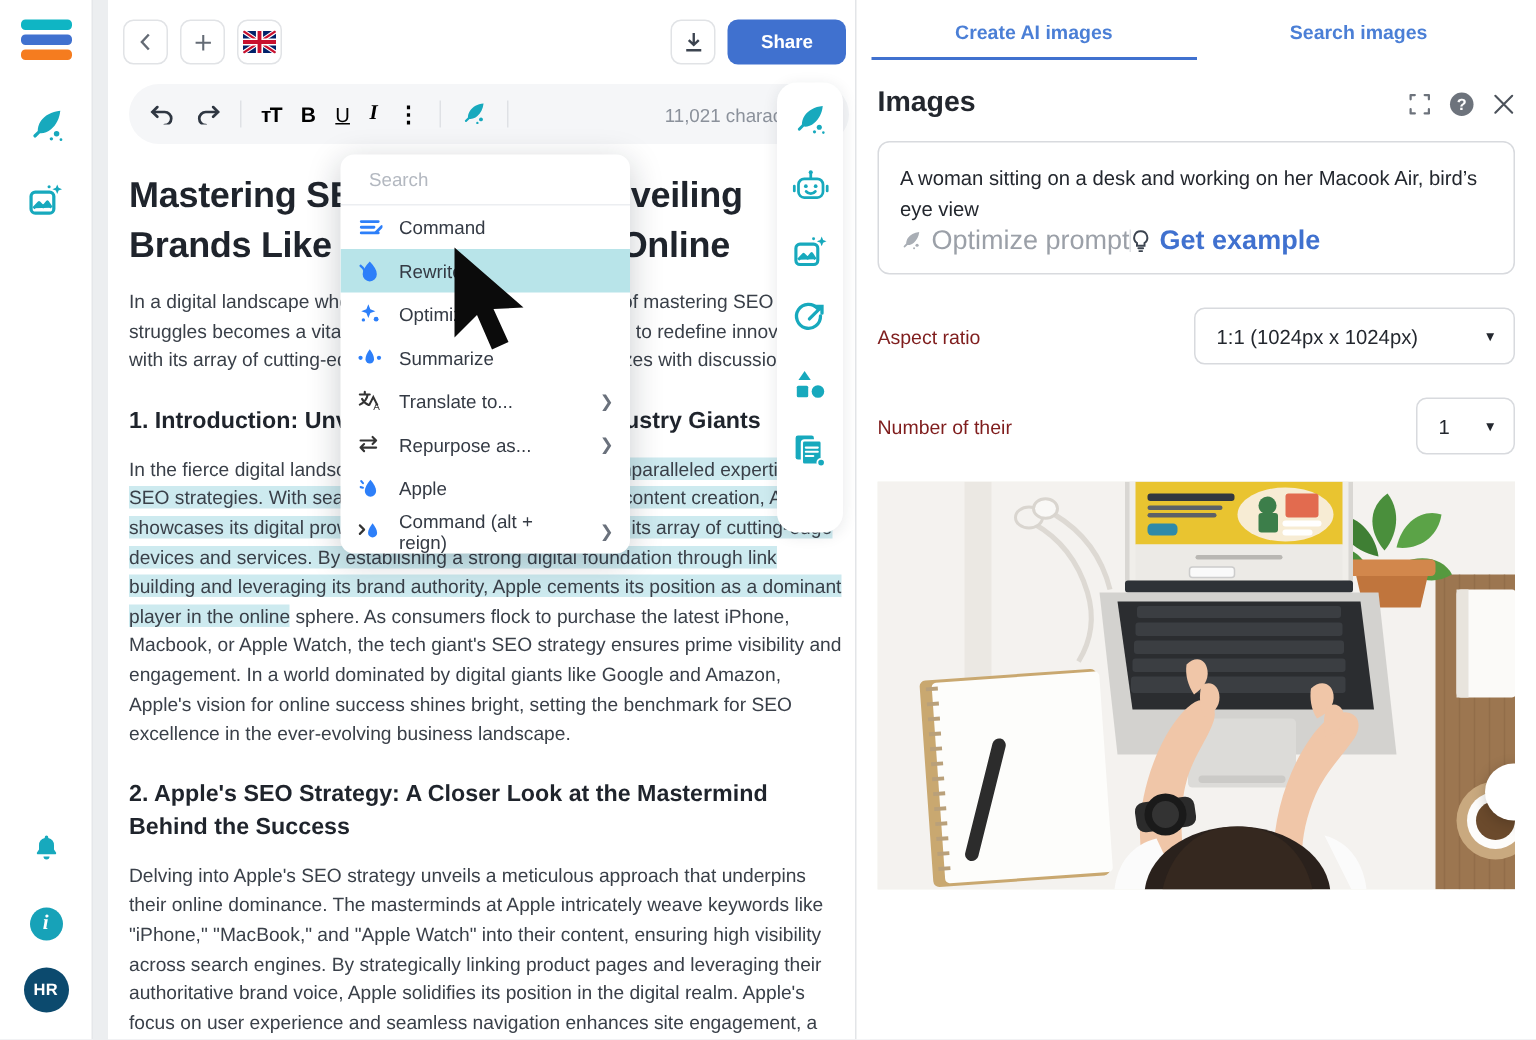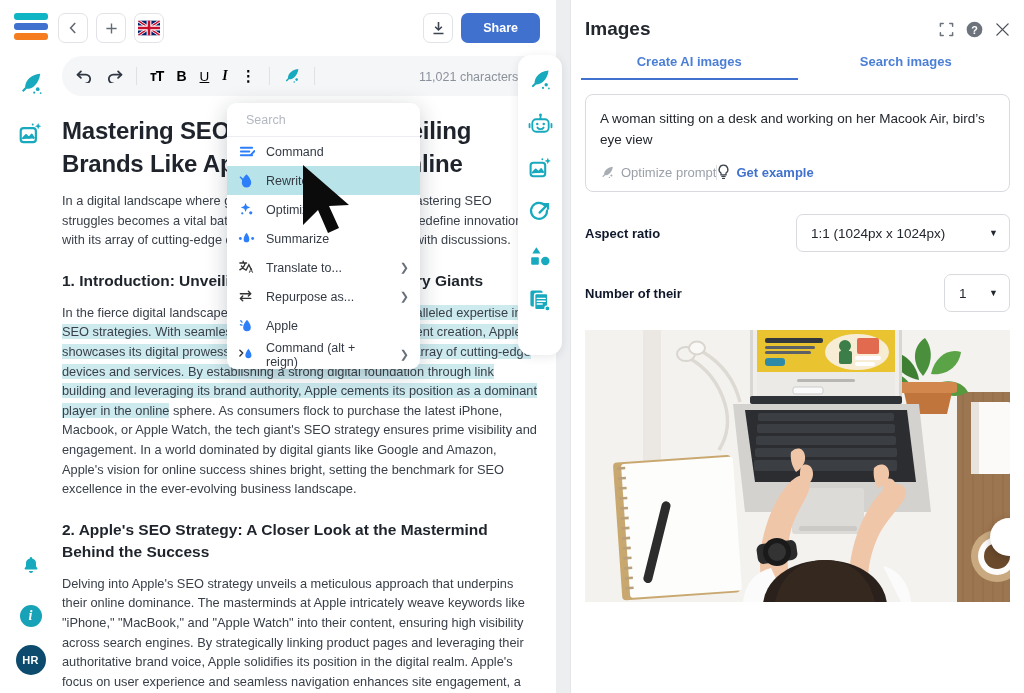--- a/index.html
+++ b/index.html
@@ -33,21 +33,21 @@
   }
   .info-circle {
     width: 22px; height: 22px; border-radius: 50%; background: #17a2b8;
     color: #fff; font-size: 14px; font-weight: bold; font-style: italic;
     font-family: "Liberation Serif", serif;
     display: flex; align-items: center; justify-content: center; margin-top: 22px; cursor: pointer;
   }
 
   
   #editor-pane {
-    position: absolute; left: 48px; top: 0; width: 508px; height: 693px;
+    position: absolute; left: 72px; top: 0; width: 508px; height: 693px;
     background: #fff; overflow: hidden;
   }
   #editor-topbar {
     height: 56px; display: flex; align-items: center; padding: 0 16px 0 10px;
   }
   .sq-btn {
     width: 30px; height: 30px; border: 1px solid #e1e3e6; border-radius: 7px;
     background: #fff; display: flex; align-items: center; justify-content: center;
     cursor: pointer; color: #646b75; font-size: 14px; margin-right: 8px;
   }
@@ -115,27 +115,27 @@
   .rp-hicon { margin-left: 12px; cursor: pointer; display: flex; align-items: center; }
   #rp-tabs { display: flex; margin-top: 14px; padding: 0 10px; }
   .rp-tab {
     flex: 1; text-align: center; padding-bottom: 9px; font-size: 13px; font-weight: bold;
     color: #4b7fd6; cursor: pointer; border-bottom: 2px solid transparent;
   }
   .rp-tab.sel { border-bottom-color: #4071cf; }
   #rp-body { padding: 14px 14px 16px 14px; }
   #prompt-box { border: 1px solid #d8dade; border-radius: 8px; padding: 13px 14px 11px 14px; }
   #prompt-text { font-size: 13.5px; line-height: 21px; color: #23272e; }
-  #prompt-actions { display: flex; align-items: center; margin-top: 14px; font-size: 13px; }
+  #prompt-actions { display: flex; align-items: center; font-size: 18px; }
   #optimize-prompt { color: #9ba0a8; display: flex; align-items: center; gap: 6px; cursor: pointer; }
   .vdiv { width: 1px; height: 15px; background: #dfe1e5; }
   #get-example { color: #4071cf; display: flex; align-items: center; gap: 6px; cursor: pointer; font-weight: bold; }
 
   .field-row { display: flex; align-items: center; margin-top: 22px; }
-  .field-label { font-size: 13px; font-weight: bold; color: #0f172a; }
+  .field-label { font-size: 13px; font-weight: normal; color: #7f1d1d; }
   .select-box {
     margin-left: auto; border: 1px solid #d8dade; border-radius: 7px; height: 38px;
     display: flex; align-items: center; gap: 12px; padding: 0 11px 0 14px;
     font-size: 13.5px; color: #23272e; cursor: pointer; background: #fff;
   }
   #generate-btn {
     margin: 24px 0 0 0; width: 100%; height: 38px; background: #4071cf; color: #fff;
     border: none; border-radius: 7px; font-size: 13.5px; font-weight: bold; cursor: pointer;
     font-family: "Liberation Sans", sans-serif;
   }
@@ -407,20 +407,25 @@
       <svg width="24" height="24" viewBox="0 0 24 24" fill="#17a9bd">
         <rect x="2.4" y="2.4" width="12.2" height="16" rx="1.6"></rect>
         <rect x="6.6" y="5.6" width="13.2" height="16.2" rx="1.7" fill="#17a9bd" stroke="#fff" stroke-width="1.5"></rect>
         <path d="M9.2 10.4h8M9.2 13.2h8M9.2 16h5" stroke="#fff" stroke-width="1.4" stroke-linecap="round"></path>
         <circle cx="19.4" cy="20.4" r="2.5" fill="#17a9bd" stroke="#fff" stroke-width="1.2"></circle>
       </svg>
     </div>
   </div>
 
   <div id="right-panel">
+    <div id="rp-tabs">
+      <div class="rp-tab sel">Create AI images</div>
+      <div class="rp-tab">Search images</div>
+    </div>
+
     <div id="rp-head">
       <div id="rp-title">Images</div>
       <div style="margin-left:auto; display:flex; align-items:center;">
         <span class="rp-hicon">
           <svg width="15" height="15" viewBox="0 0 16 16" stroke="#6d737c" stroke-width="1.6" fill="none" stroke-linecap="round">
             <path d="M1.5 1.5h3M1.5 1.5v3M14.5 1.5h-3M14.5 1.5v3M1.5 14.5h3M1.5 14.5v-3M14.5 14.5h-3M14.5 14.5v-3"></path>
           </svg>
         </span>
         <span class="rp-hicon">
           <svg width="17" height="17" viewBox="0 0 18 18">
@@ -429,25 +434,20 @@
           </svg>
         </span>
         <span class="rp-hicon">
           <svg width="15" height="15" viewBox="0 0 16 16" stroke="#4c525b" stroke-width="1.5" stroke-linecap="round">
             <path d="M2 2l12 12M14 2L2 14"></path>
           </svg>
         </span>
       </div>
     </div>
 
-    <div id="rp-tabs">
-      <div class="rp-tab sel">Create AI images</div>
-      <div class="rp-tab">Search images</div>
-    </div>
-
     <div id="rp-body">
       <div id="prompt-box">
         <div id="prompt-text">A woman sitting on a desk and working on her Macook Air, bird’s eye view</div>
         <div id="prompt-actions">
           <span id="optimize-prompt">
             <svg width="15" height="15" viewBox="0 0 24 24" fill="#a9aeb5">
               <path d="M20.5 2.6c-5.6.5-9.6 3-11.9 6.2-1.6 2.3-2 4.6-2 6.2l-2.3 2.3a1 1 0 1 0 1.4 1.4l2.3-2.3c2 .2 4.7-.5 6.8-2.4C18 11.3 20 7.4 20.5 2.6z"></path>
               <circle cx="18.2" cy="16.8" r="1.7"></circle>
                 <circle cx="15" cy="19.9" r="1.05"></circle>
             </svg>

